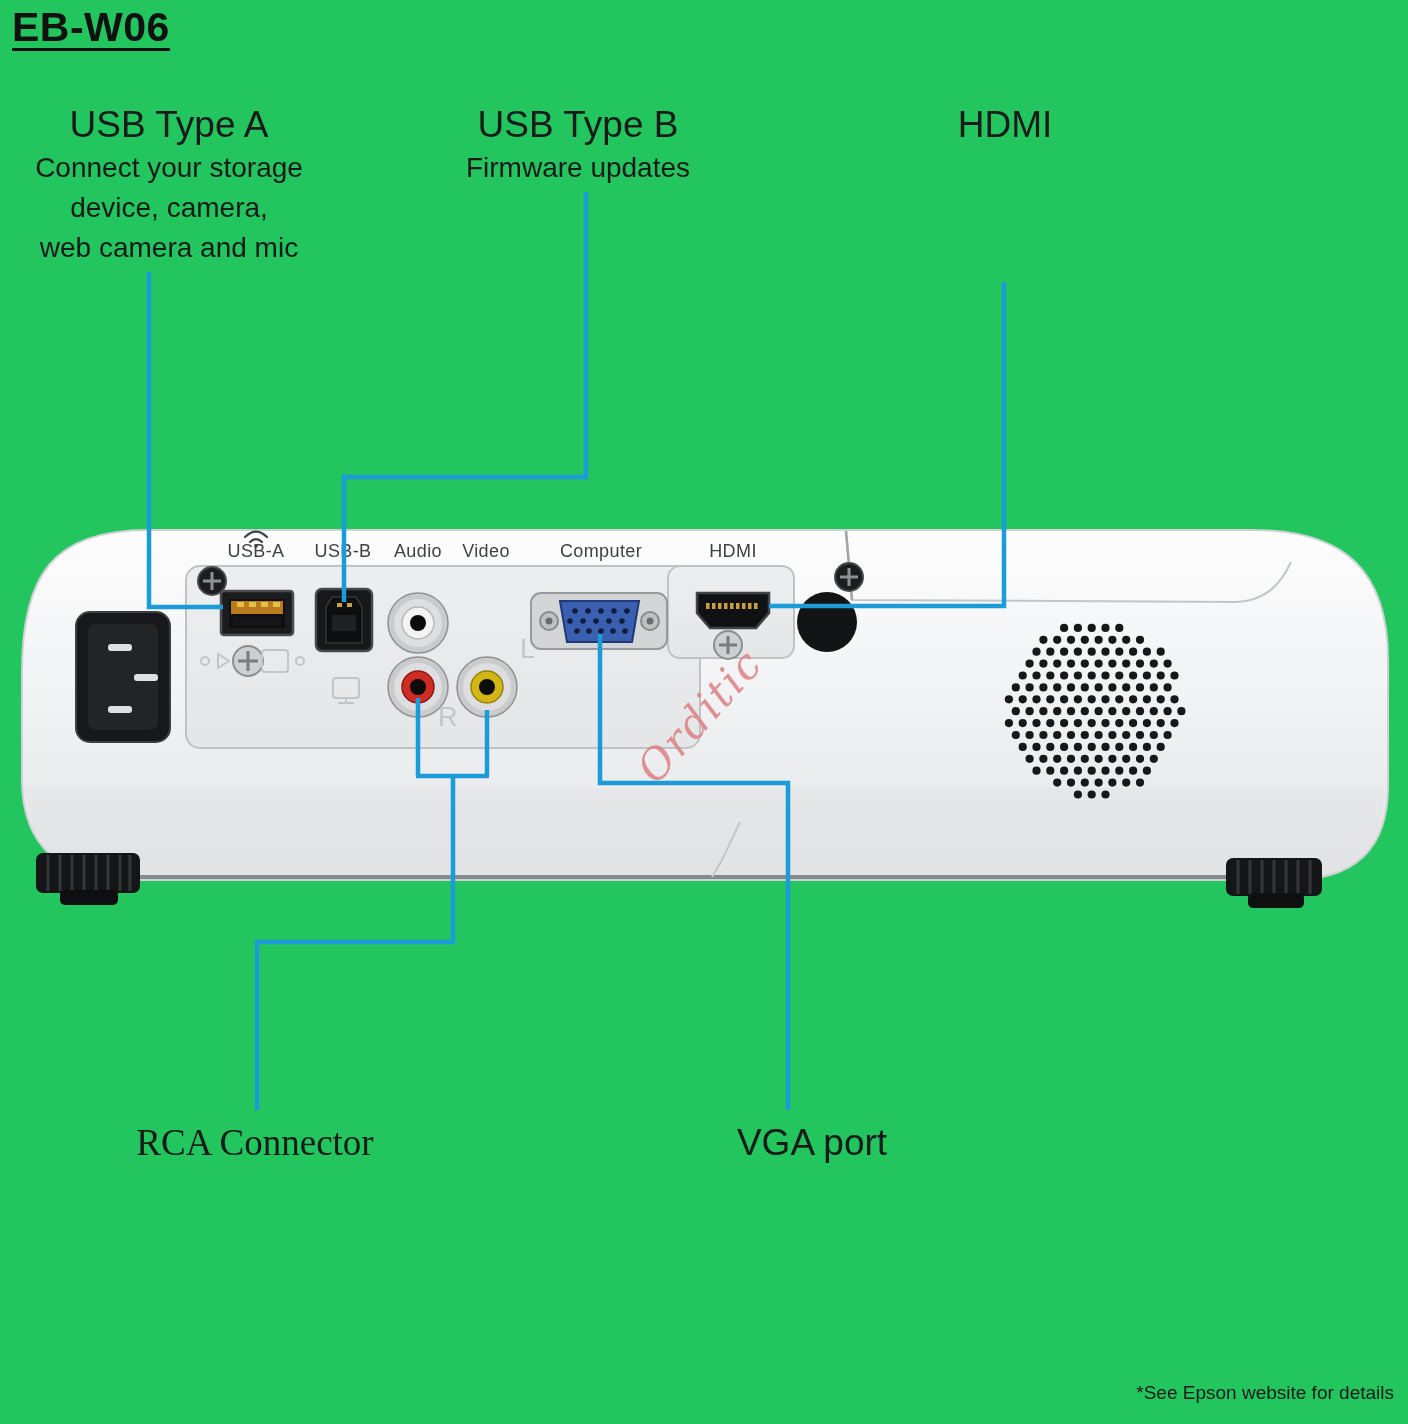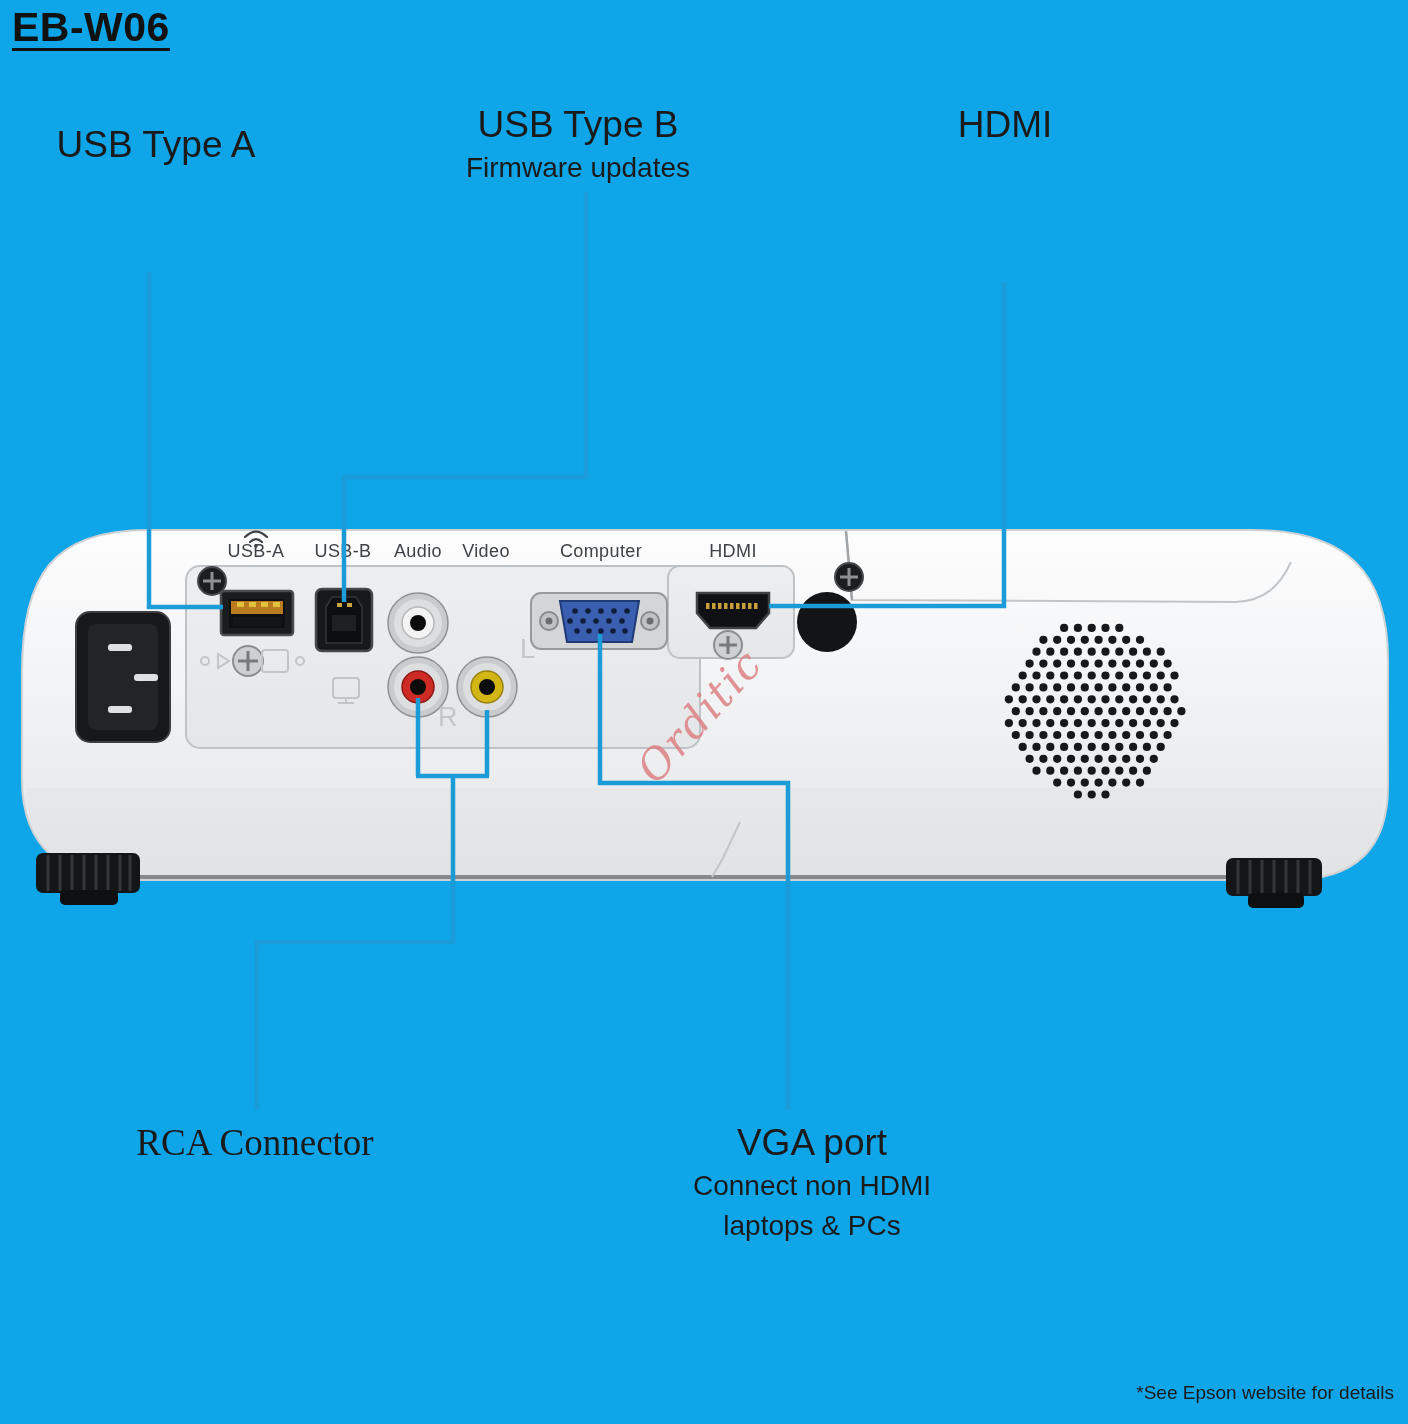--- a/index.html
+++ b/index.html
@@ -1,34 +1,34 @@
 <!DOCTYPE html>
 <html><head>
 <meta charset="utf-8">
 <style>
   html,body{margin:0;padding:0;background:#ffffff;}
   #canvas{
     position:relative;
     width:1408px;height:1424px;
-    background:#0ea5e9;
+    background:#22c55e;
     font-family:"Liberation Sans", sans-serif;
     overflow:hidden;
   }
   .page-title{
     position:absolute;left:12px;top:4px;
     font-size:41px;font-weight:700;color:#111;
     text-decoration:underline;
     text-decoration-thickness:3px;
     text-underline-offset:7px;
     letter-spacing:.5px;
   }
   .annotation{position:absolute;text-align:center;color:#1a1a1a;}
   .annotation .heading{font-size:37px;line-height:46px;font-weight:400;}
   .annotation .desc{font-size:28px;line-height:40px;}
-  #ann-usb-a{left:6px;top:102px;width:300px;margin-top:20px;}
+  #ann-usb-a{left:19px;top:102px;width:300px;}
   #ann-usb-b{left:428px;top:102px;width:300px;}
   #ann-hdmi{left:855px;top:102px;width:300px;}
   #ann-rca{left:85px;top:1120px;width:340px;font-family:Liberation Serif, serif;}
   #ann-vga{left:642px;top:1120px;width:340px;}
   .footnote{
     position:absolute;right:14px;top:1382px;
     font-size:19px;color:#1a1a1a;
   }
   #figure-svg{position:absolute;left:0;top:0;}
   .port-label{
@@ -46,43 +46,44 @@
 </style>
 </head>
 <body>
 
 <div id="canvas">
 
   <div class="page-title">EB-W06</div>
 
   <div class="annotation" id="ann-usb-a">
     <div class="heading">USB Type A</div>
+    <div class="desc">
+      <div>Connect your storage</div>
+      <div>device, camera,</div>
+      <div>web camera and mic</div>
+    </div>
   </div>
 
   <div class="annotation" id="ann-usb-b">
     <div class="heading">USB Type B</div>
     <div class="desc">
       <div>Firmware updates</div>
     </div>
   </div>
 
   <div class="annotation" id="ann-hdmi">
     <div class="heading">HDMI</div>
   </div>
 
   <div class="annotation" id="ann-rca">
     <div class="heading">RCA Connector</div>
   </div>
 
   <div class="annotation" id="ann-vga">
     <div class="heading">VGA port</div>
-    <div class="desc">
-      <div>Connect non HDMI</div>
-      <div>laptops &amp; PCs</div>
-    </div>
   </div>
 
   <div class="footnote">*See Epson website for details</div>
 
   <svg id="figure-svg" width="1408" height="1424" viewBox="0 0 1408 1424">
     <defs>
       <linearGradient id="bodyGrad" x1="0" y1="0" x2="0" y2="1">
         <stop offset="0" stop-color="#fdfdfe"></stop>
         <stop offset="0.45" stop-color="#f2f3f4"></stop>
         <stop offset="0.78" stop-color="#e8eaeb"></stop>

